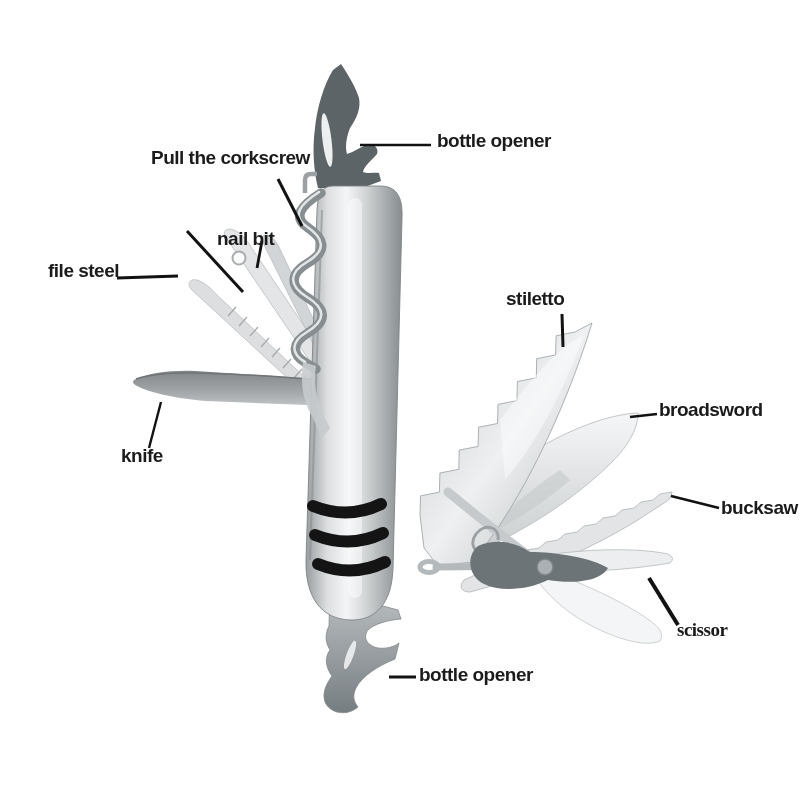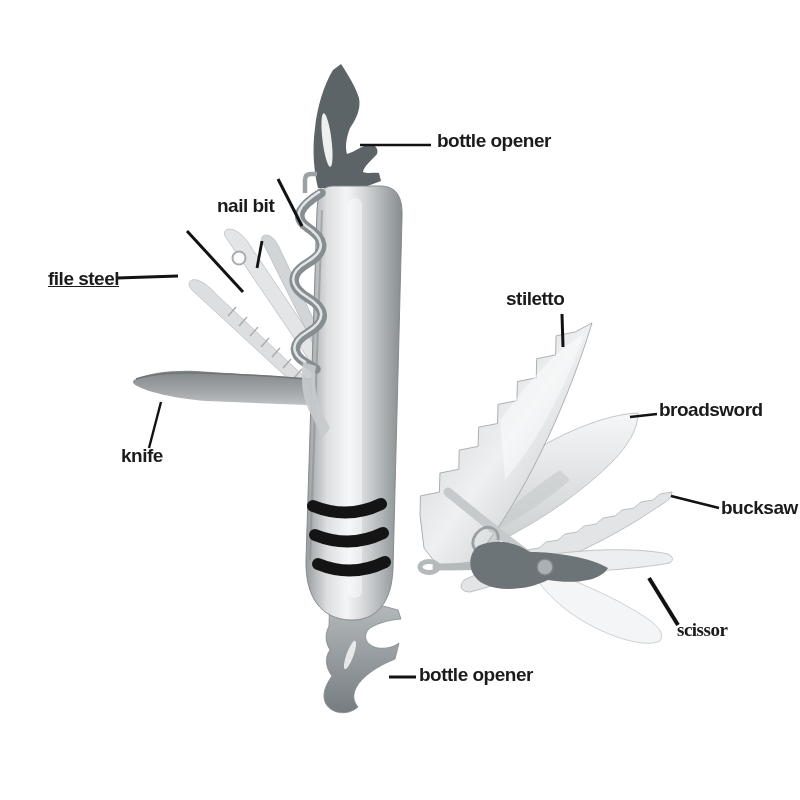--- a/index.html
+++ b/index.html
@@ -8,22 +8,22 @@
     overflow:hidden;font-family:"Liberation Sans",sans-serif;
   }
   .art{position:absolute;left:0;top:0;}
   .lbl{
     position:absolute;font-weight:700;font-size:19px;letter-spacing:-0.5px;
     color:#1b1b1b;white-space:nowrap;
   }
   #lbl-bottle-opener-top{left:437px;top:130px;}
   #lbl-pull-the-corkscrew{left:151px;top:147px;}
   #lbl-cross-type-screwdriver{left:11px;top:216px;}
-  #lbl-nail-bit{left:217px;top:195px;}
-  #lbl-file-steel{left:48px;top:268px;text-decoration:underline;}
+  #lbl-nail-bit{left:217px;top:228px;}
+  #lbl-file-steel{left:48px;top:260px;}
   #lbl-stiletto{left:506px;top:288px;}
   #lbl-broadsword{left:659px;top:399px;}
   #lbl-knife{left:121px;top:445px;}
   #lbl-bucksaw{left:721px;top:497px;}
   #lbl-scissor{left:677px;top:619px;font-family:Liberation Serif, serif;}
   #lbl-bottle-opener-bottom{left:419px;top:664px;}
 </style>
 </head>
 <body>
 
@@ -156,20 +156,21 @@
       <line x1="562" y1="314" x2="563" y2="347" stroke-width="3"></line>
       <line x1="630" y1="417" x2="657" y2="414" stroke-width="2.6"></line>
       <line x1="671" y1="496" x2="719" y2="508" stroke-width="2.4"></line>
       <line x1="161" y1="402" x2="149" y2="448" stroke-width="2.4"></line>
       <line x1="649" y1="578" x2="678" y2="625" stroke-width="4"></line>
       <line x1="389" y1="677" x2="416" y2="677" stroke-width="3"></line>
     </g>
   </svg>
 
   <div class="lbl" id="lbl-bottle-opener-top">bottle opener</div>
+  <div class="lbl" id="lbl-pull-the-corkscrew">Pull the corkscrew</div>
   <div class="lbl" id="lbl-nail-bit">nail bit</div>
   <div class="lbl" id="lbl-file-steel">file steel</div>
   <div class="lbl" id="lbl-stiletto">stiletto</div>
   <div class="lbl" id="lbl-broadsword">broadsword</div>
   <div class="lbl" id="lbl-knife">knife</div>
   <div class="lbl" id="lbl-bucksaw">bucksaw</div>
   <div class="lbl" id="lbl-scissor">scissor</div>
   <div class="lbl" id="lbl-bottle-opener-bottom">bottle opener</div>
 
 </div>

